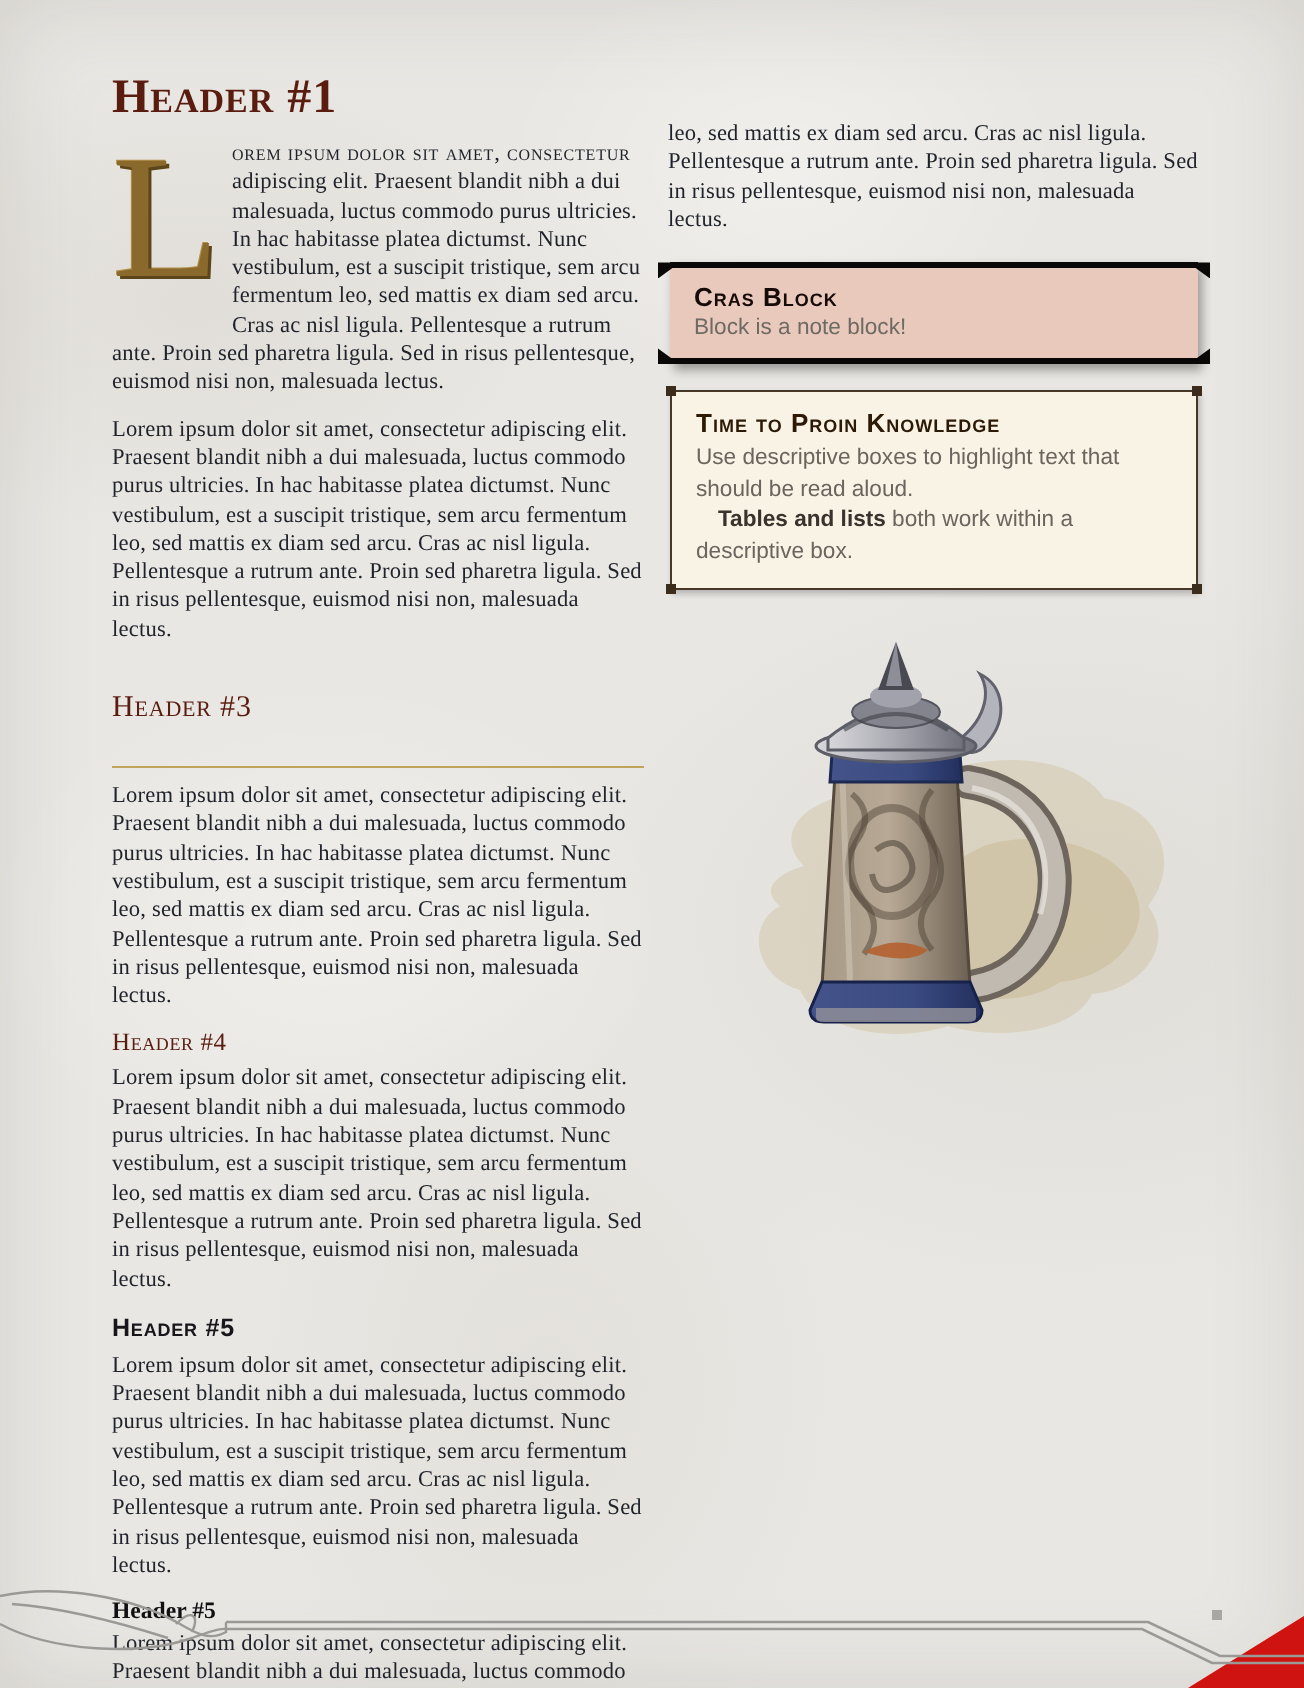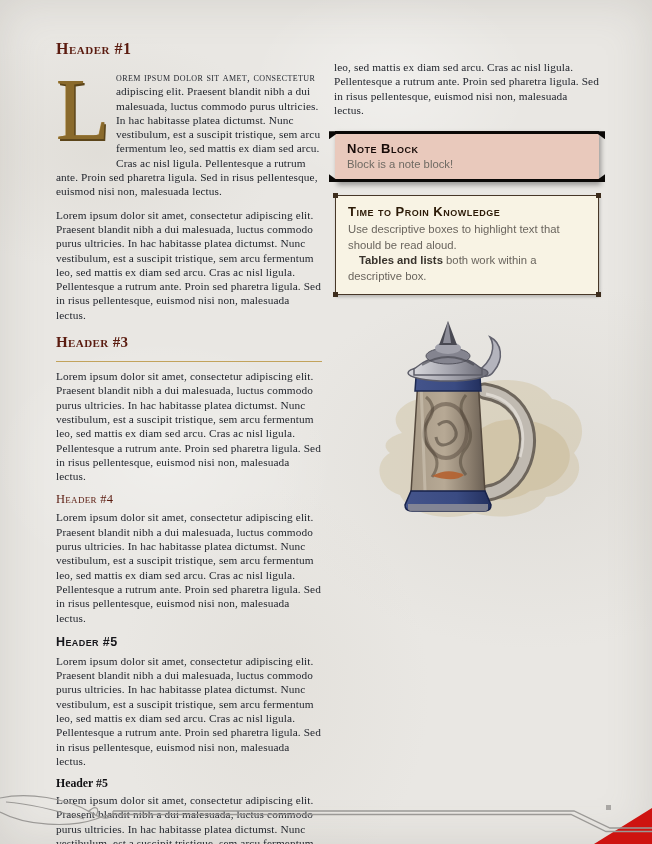--- a/index.html
+++ b/index.html
@@ -16,24 +16,24 @@
     box-shadow: inset 0 0 46px rgba(118,112,100,.18);
     overflow:hidden;
     font-family:"Liberation Serif", serif;
   }
   .col { position:absolute; width:266px; color:#1e222a; }
   .col-left  { left:56px;  top:36px; }
   .col-right { left:334px; top:60px; }
 
   p.body { font-size:11.3px; line-height:14.3px; margin:0 0 9px 0; letter-spacing:.1px; }
 
-  .h1 { font-variant:small-caps; font-weight:700; color:#5b1c10; font-size:16px; line-height:26px; letter-spacing:.5px; margin:0 0 8px 0; }
+  .h1 { font-variant:small-caps; font-weight:700; color:#5b1c10; font-size:24px; line-height:26px; letter-spacing:.5px; margin:0 0 8px 0; }
   .h2 { font-variant:small-caps; font-weight:700; color:#5b1c10; font-size:20px; line-height:22px; letter-spacing:.4px; margin:6px 0 4px 0; }
-  .h3 { font-variant:small-caps; font-weight:700; color:#5b1c10; font-size:15px; line-height:17px; letter-spacing:.4px;
-        border-bottom:1.5px solid #c2a35c; padding-bottom:10px; margin:12px 0 7px 0; }
+  .h3 { font-variant:small-caps; font-weight:400; color:#5b1c10; font-size:15px; line-height:17px; letter-spacing:.4px;
+        border-bottom:1.5px solid #c2a35c; padding-bottom:20px; margin:24px 0 7px 0; }
   .h4 { font-variant:small-caps; font-weight:400; color:#5b1c10; font-size:12.5px; line-height:14px; letter-spacing:.3px; margin:8px 0 4px 0; }
   .h5 { font-family:"Liberation Sans", sans-serif; font-variant:small-caps; font-weight:700; color:#16161b;
         font-size:12.5px; line-height:14px; letter-spacing:.4px; margin:10px 0 5px 0; }
   .h6 { font-weight:700; color:#101013; font-size:11.8px; line-height:13px; margin:8px 0 3px 0; }
 
   .dropcap {
     float:left; font-size:88px; line-height:74px; height:84px; width:54px;
     color:#8a6a2c; text-shadow:1.5px 1.5px 0 #5c451a, -0.5px -0.5px 0 #b3914e;
     margin:3px 6px 0 0;
   }
@@ -99,21 +99,21 @@
   </div>
 
   <div class="col col-right">
     <p class="body">leo, sed mattis ex diam sed arcu. Cras ac nisl ligula. Pellentesque a rutrum ante. Proin sed pharetra ligula. Sed in risus pellentesque, euismod nisi non, malesuada lectus.</p>
 
     <div class="note">
       <span class="cap cap-tl"></span>
       <span class="cap cap-tr"></span>
       <span class="cap cap-bl"></span>
       <span class="cap cap-br"></span>
-      <div class="note-title">Note Block</div>
+      <div class="note-title">Cras Block</div>
       <div class="note-body">Block is a note block!</div>
     </div>
 
     <div class="desc">
       <span class="dot dot-tl"></span>
       <span class="dot dot-tr"></span>
       <span class="dot dot-bl"></span>
       <span class="dot dot-br"></span>
       <div class="desc-title">Time to Proin Knowledge</div>
       <div class="desc-text">Use descriptive boxes to highlight text that should be read aloud.</div>

